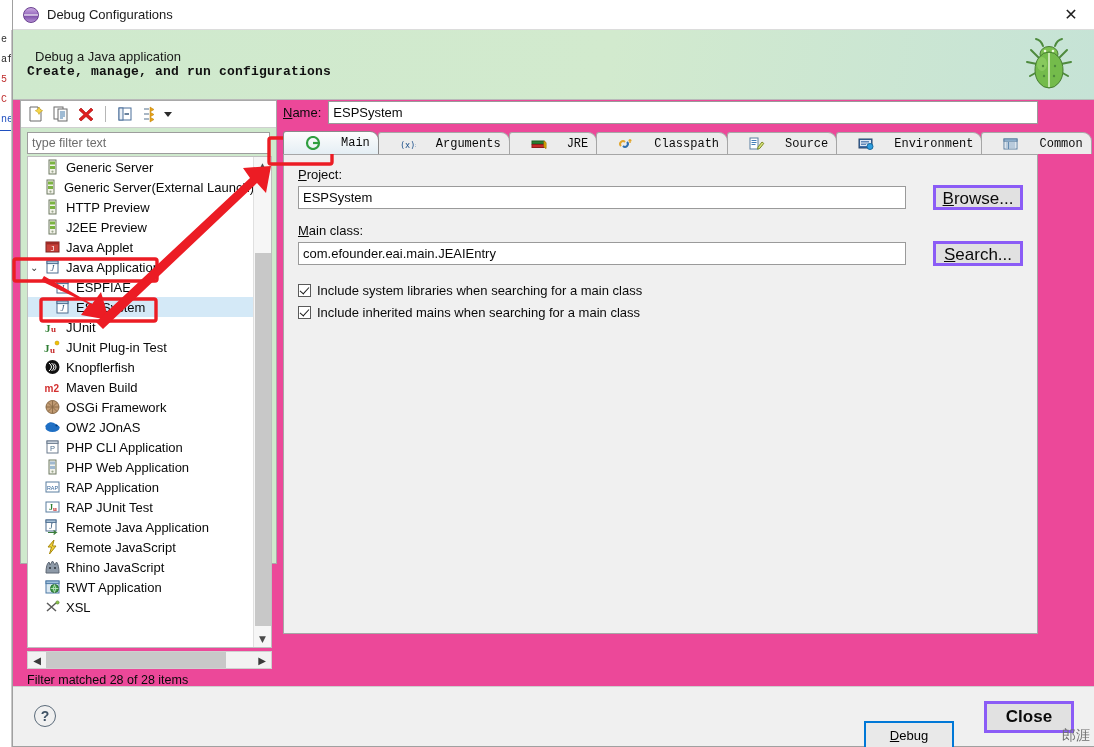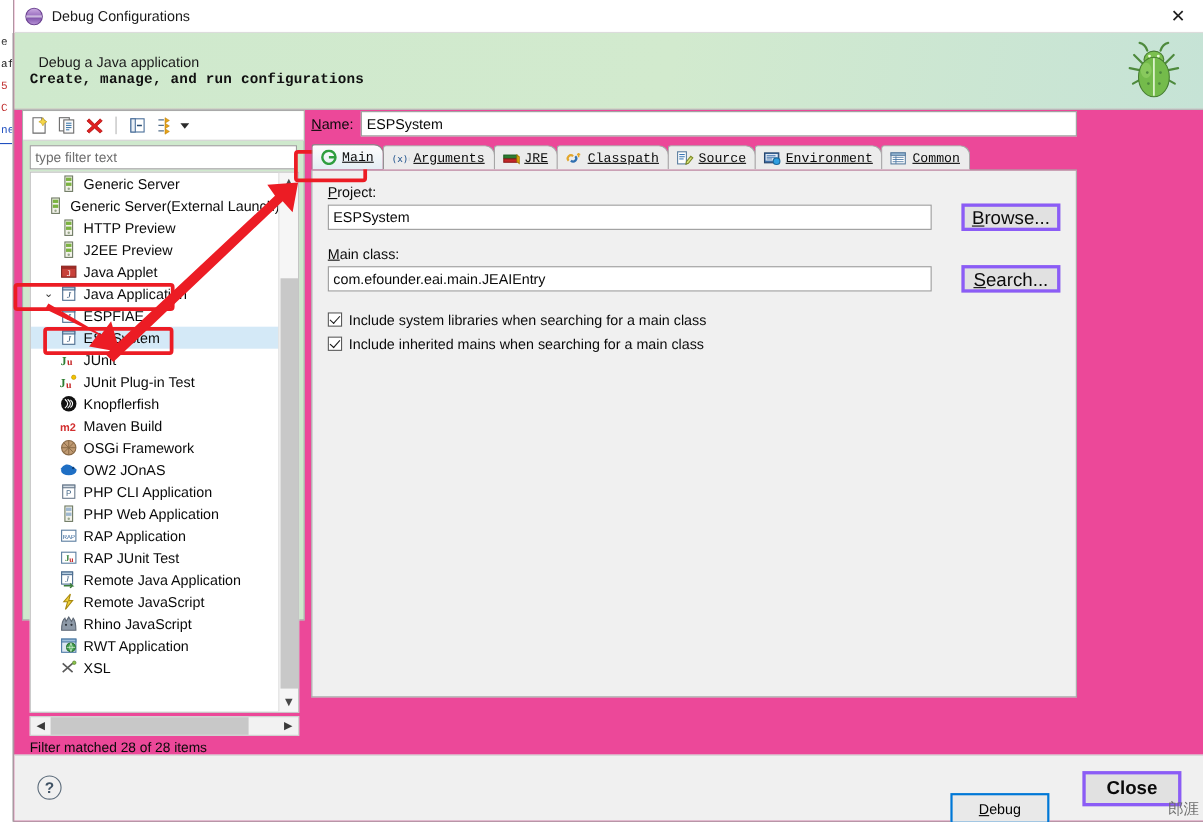--- a/index.html
+++ b/index.html
@@ -98,21 +98,21 @@
   }
   #filter-input::placeholder { color: #6d6d6d; }
 
   #tree-scroll-area {
     position: absolute; left: 6px; top: 55px; width: 245px; height: 492px;
     background: #ffffff; border: 1px solid #bfbfbf; overflow: hidden;
   }
   #tree-list { position: absolute; left: 0; top: 0; width: 226px; }
   .tree-row {
     display: flex; align-items: center; height: 20px;
-    font-size: 13px; color: #0a0a0a; padding-left: 16px; white-space: nowrap;
+    font-size: 13px; color: #0a0a0a; padding-left: 6px; white-space: nowrap;
     cursor: pointer;
   }
   .tree-row.child { padding-left: 26px; }
   .tree-row.selected { background: #d4e9f7; }
   .twisty {
     width: 13px; margin-left: -4px; margin-right: 1px;
     font-size: 10px; color: #333; font-family: "DejaVu Sans", sans-serif;
   }
   .ticon { width: 17px; height: 16px; margin-right: 5px; flex: 0 0 17px; }
 
@@ -139,40 +139,40 @@
     font-size: 10px; color: #3a3a3a; cursor: pointer; font-family: "DejaVu Sans", sans-serif;
   }
   #tree-hsb-thumb { height: 16px; width: 180px; background: #c8c8c8; cursor: pointer; }
 
   #filter-status {
     position: absolute; left: 6px; top: 572px; width: 245px;
     font-size: 12.5px; color: #0a0a0a;
   }
 
   
-  #right-panel { position: absolute; left: 270px; top: 0; width: 696px; height: 580px; }
+  #right-panel { position: absolute; left: 270px; top: 0; width: 755px; height: 580px; }
   #name-row { display: flex; align-items: center; height: 24px; margin-bottom: 8px; }
   #name-label { font-size: 13px; color: #0a0a0a; margin-right: 7px; }
   #name-label u { text-decoration: underline; }
   #name-input {
     flex: 1; height: 23px; border: 1px solid #9a9a9a; background: #ffffff;
     font-size: 13px; padding: 0 4px; color: #0a0a0a; outline: none;
     font-family: "Liberation Sans", sans-serif;
   }
 
   #tabstrip {
     display: flex; align-items: flex-end; height: 23px;
     border-bottom: 1px solid #a6a6a6; position: relative;
   }
   .tab {
-    display: flex; align-items: center; gap: 4px; height: 22px;
-    padding: 0 8px 0 7px; font-family: "Liberation Mono", monospace;
+    display: flex; align-items: center; gap: 20px; height: 22px;
+    padding: 0 8px 0 21px; font-family: "Liberation Mono", monospace;
     font-size: 12px; color: #0a0a0a; cursor: pointer;
     border: 1px solid #a6a6a6; border-bottom: none;
-    border-radius: 3px 9px 0 0; background: #ececec; margin-right: -1px; text-decoration: underline;
+    border-radius: 3px 9px 0 0; background: #ececec; margin-right: -1px;
   }
   .tab.active {
     background: linear-gradient(#fdfdfd, #e4eef4);
     border-color: #8a8a8a; height: 23px; position: relative; z-index: 3;
   }
   .tab-icon { width: 16px; height: 14px; flex: 0 0 16px; }
 
   #tab-content {
     border: 1px solid #a6a6a6; border-top: none; background: #f0f0f0;
     height: 479px; padding: 12px 14px 0 14px;

